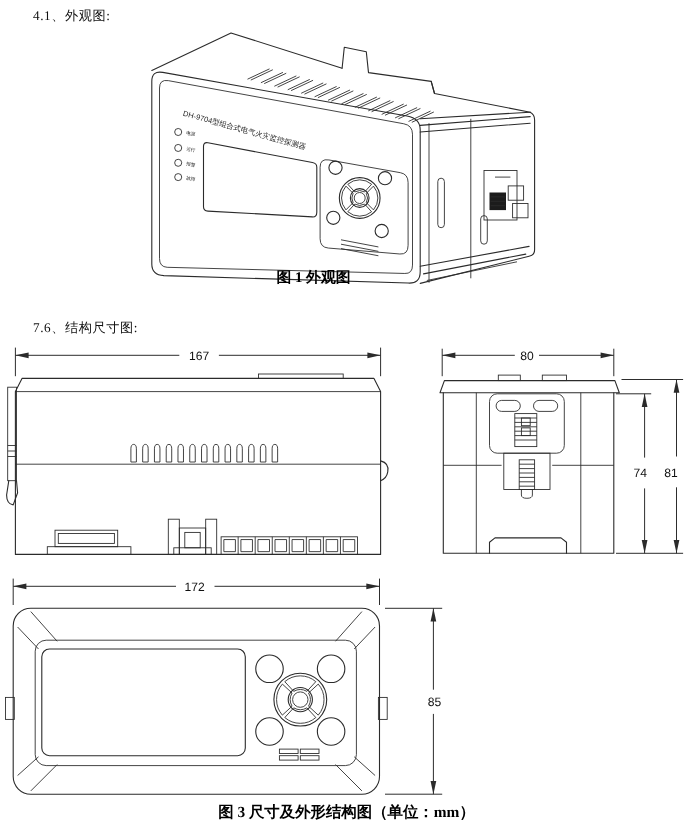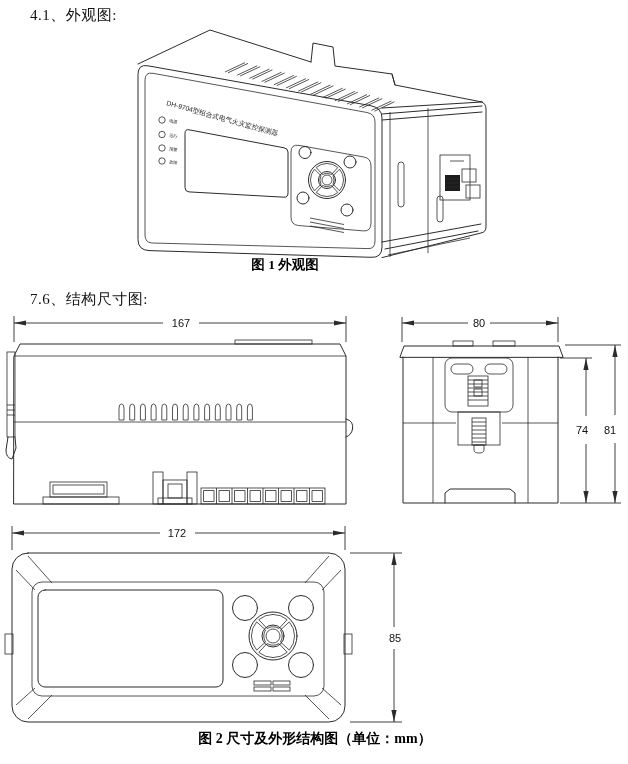--- a/index.html
+++ b/index.html
@@ -1,19 +1,19 @@
 <!DOCTYPE html>
 <html><head>
 <meta charset="utf-8">
 <style>
   html,body{margin:0;padding:0;background:#ffffff;}
   body{width:628px;height:764px;position:relative;overflow:hidden;
        font-family:"Liberation Serif","DejaVu Serif",serif;color:#1a1a1a;}
   .abs{position:absolute;}
-  .heading{font-size:15px;letter-spacing:.5px;color:#111;}
+  .heading{font-size:12px;letter-spacing:.5px;color:#111;}
   .caption{font-weight:bold;font-size:13.5px;color:#000;text-align:center;}
   svg{display:block;overflow:visible;}
   .ln{fill:none;stroke:#2b2b2b;stroke-width:1;stroke-linejoin:round;stroke-linecap:round;}
   .lnt{fill:none;stroke:#2b2b2b;stroke-width:.8;}
   .dim{fill:none;stroke:#2b2b2b;stroke-width:.9;}
   .ah{fill:#2b2b2b;stroke:none;}
   .dimtxt{font-family:"Liberation Sans","DejaVu Sans",sans-serif;font-size:11px;fill:#111;}
   .paneltxt{font-family:"Liberation Sans","DejaVu Sans",sans-serif;fill:#222;}
   .blk{fill:#1c1c1c;stroke:none;}
 </style>
@@ -85,21 +85,21 @@
         <path d="M184.5,141.2 A16.5,16.5 0 0 0 184.5,162.8 L191,156.2 A9,9 0 0 1 191,147.8 Z"></path>
         <path d="M209.5,141.2 A16.5,16.5 0 0 1 209.5,162.8 L203,156.2 A9,9 0 0 0 203,147.8 Z"></path>
       </g>
       <circle class="ln" cx="197" cy="152" r="8.5"></circle>
       <circle class="lnt" cx="197" cy="152" r="5"></circle>
       <path class="lnt" d="M180,190 L214,196.5 M180,194 L214,200.5 M180,198 L214,204.5"></path>
     </g>
   </g>
 </svg>
 
-<div class="abs caption" style="left:150px;top:256px;width:270px;">图 1 外观图</div>
+<div class="abs caption" style="left:150px;top:243px;width:270px;">图 1 外观图</div>
 
 <div class="abs heading" style="left:30px;top:290px;">7.6、结构尺寸图:</div>
 
 <svg class="abs" style="left:5px;top:312px;" width="350" height="205" viewBox="0 0 350 205">
   <g>
     <path class="dim" d="M9,4 V30 M341,4 V30"></path>
     <path class="dim" d="M9,11 H158 M194,11 H341"></path>
     <polygon class="ah" points="9,11 21,8.4 21,13.6"></polygon>
     <polygon class="ah" points="341,11 329,8.4 329,13.6"></polygon>
     <text class="dimtxt" x="176" y="15" text-anchor="middle">167</text>
@@ -230,13 +230,13 @@
   </g>
   <g>
     <path class="dim" d="M345,31 H397 M345,200 H397"></path>
     <path class="dim" d="M389,31 V105 M389,127 V200"></path>
     <polygon class="ah" points="389,31 386.4,43 391.6,43"></polygon>
     <polygon class="ah" points="389,200 386.4,188 391.6,188"></polygon>
     <text class="dimtxt" x="390" y="120" text-anchor="middle">85</text>
   </g>
 </svg>
 
-<div class="abs caption" style="left:150px;top:730px;width:330px;font-size:14px;">图 2 尺寸及外形结构图（单位：mm）</div>
+<div class="abs caption" style="left:150px;top:730px;width:330px;font-size:14px;">图 3 尺寸及外形结构图（单位：mm）</div>
 
 </body></html>

